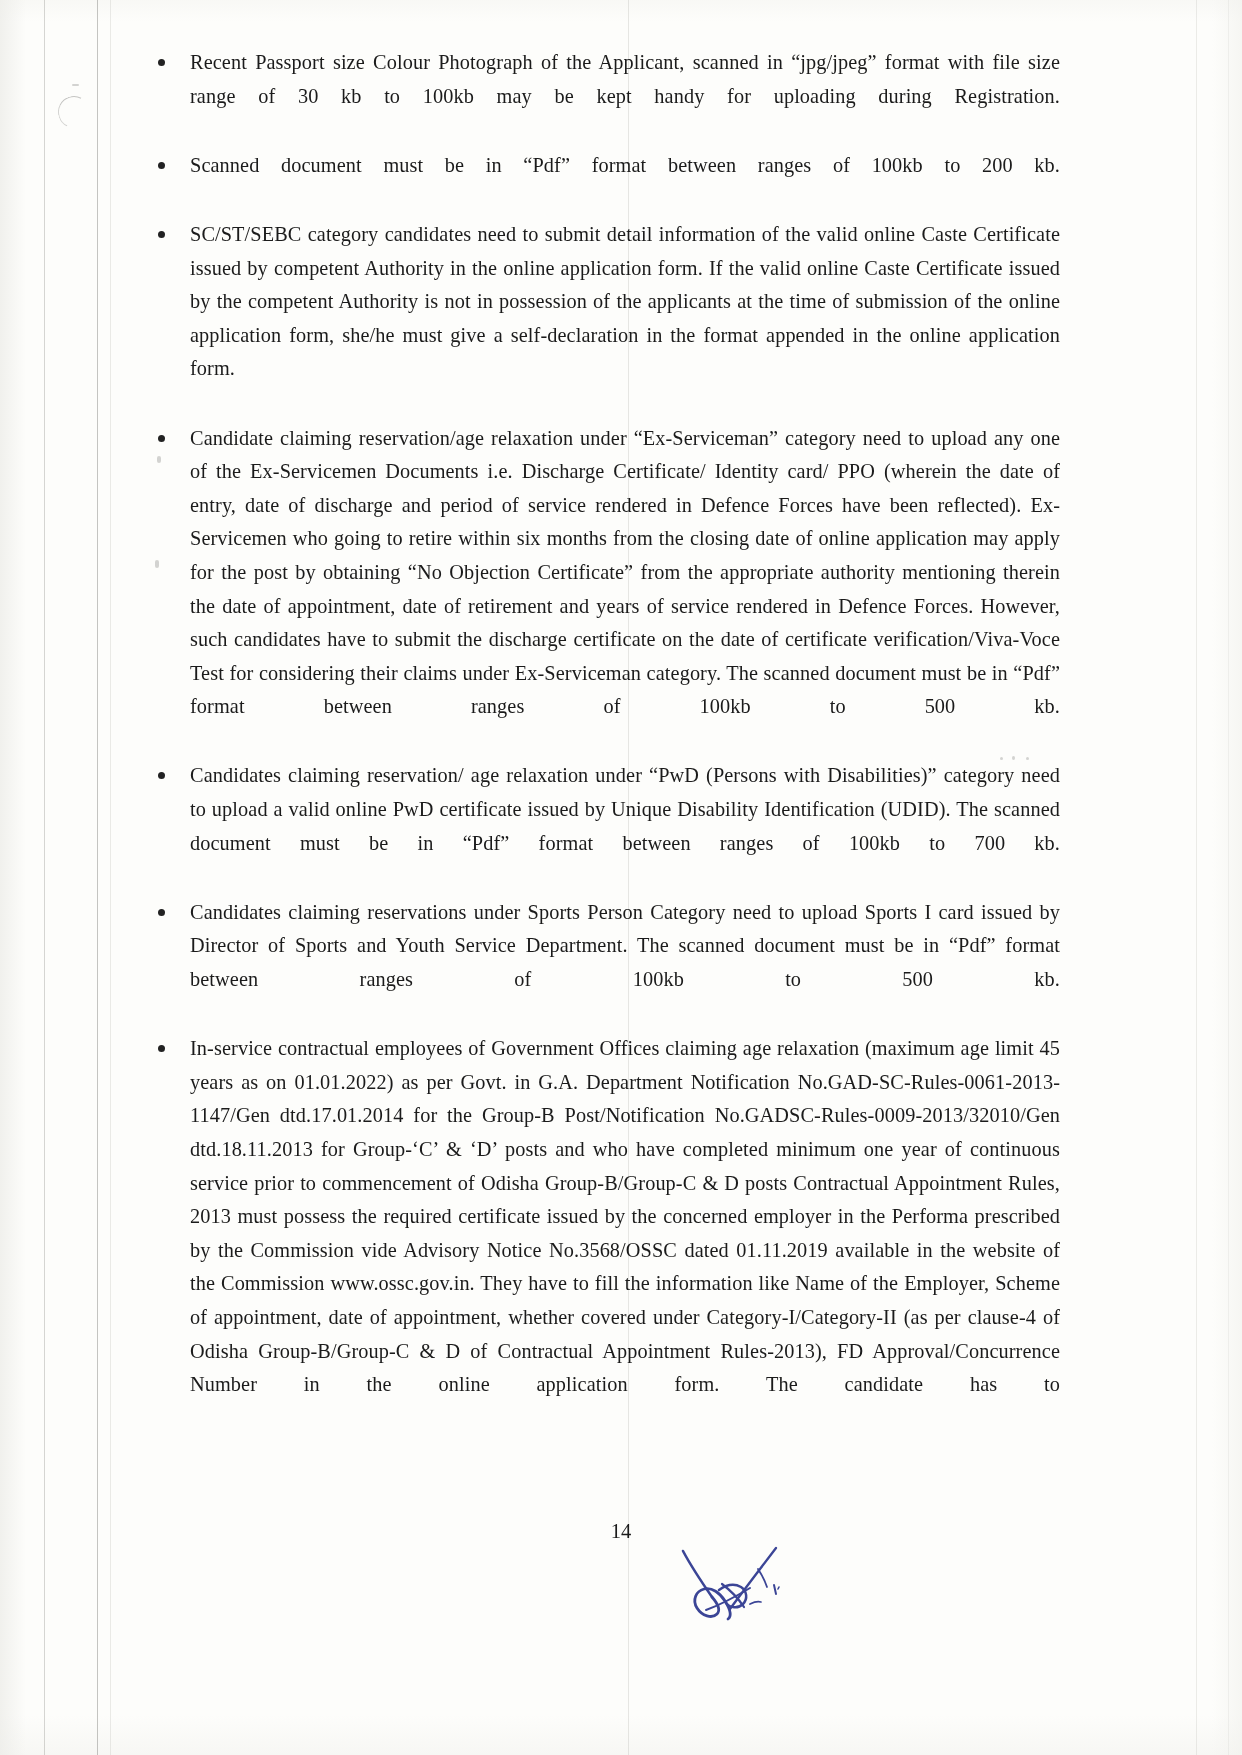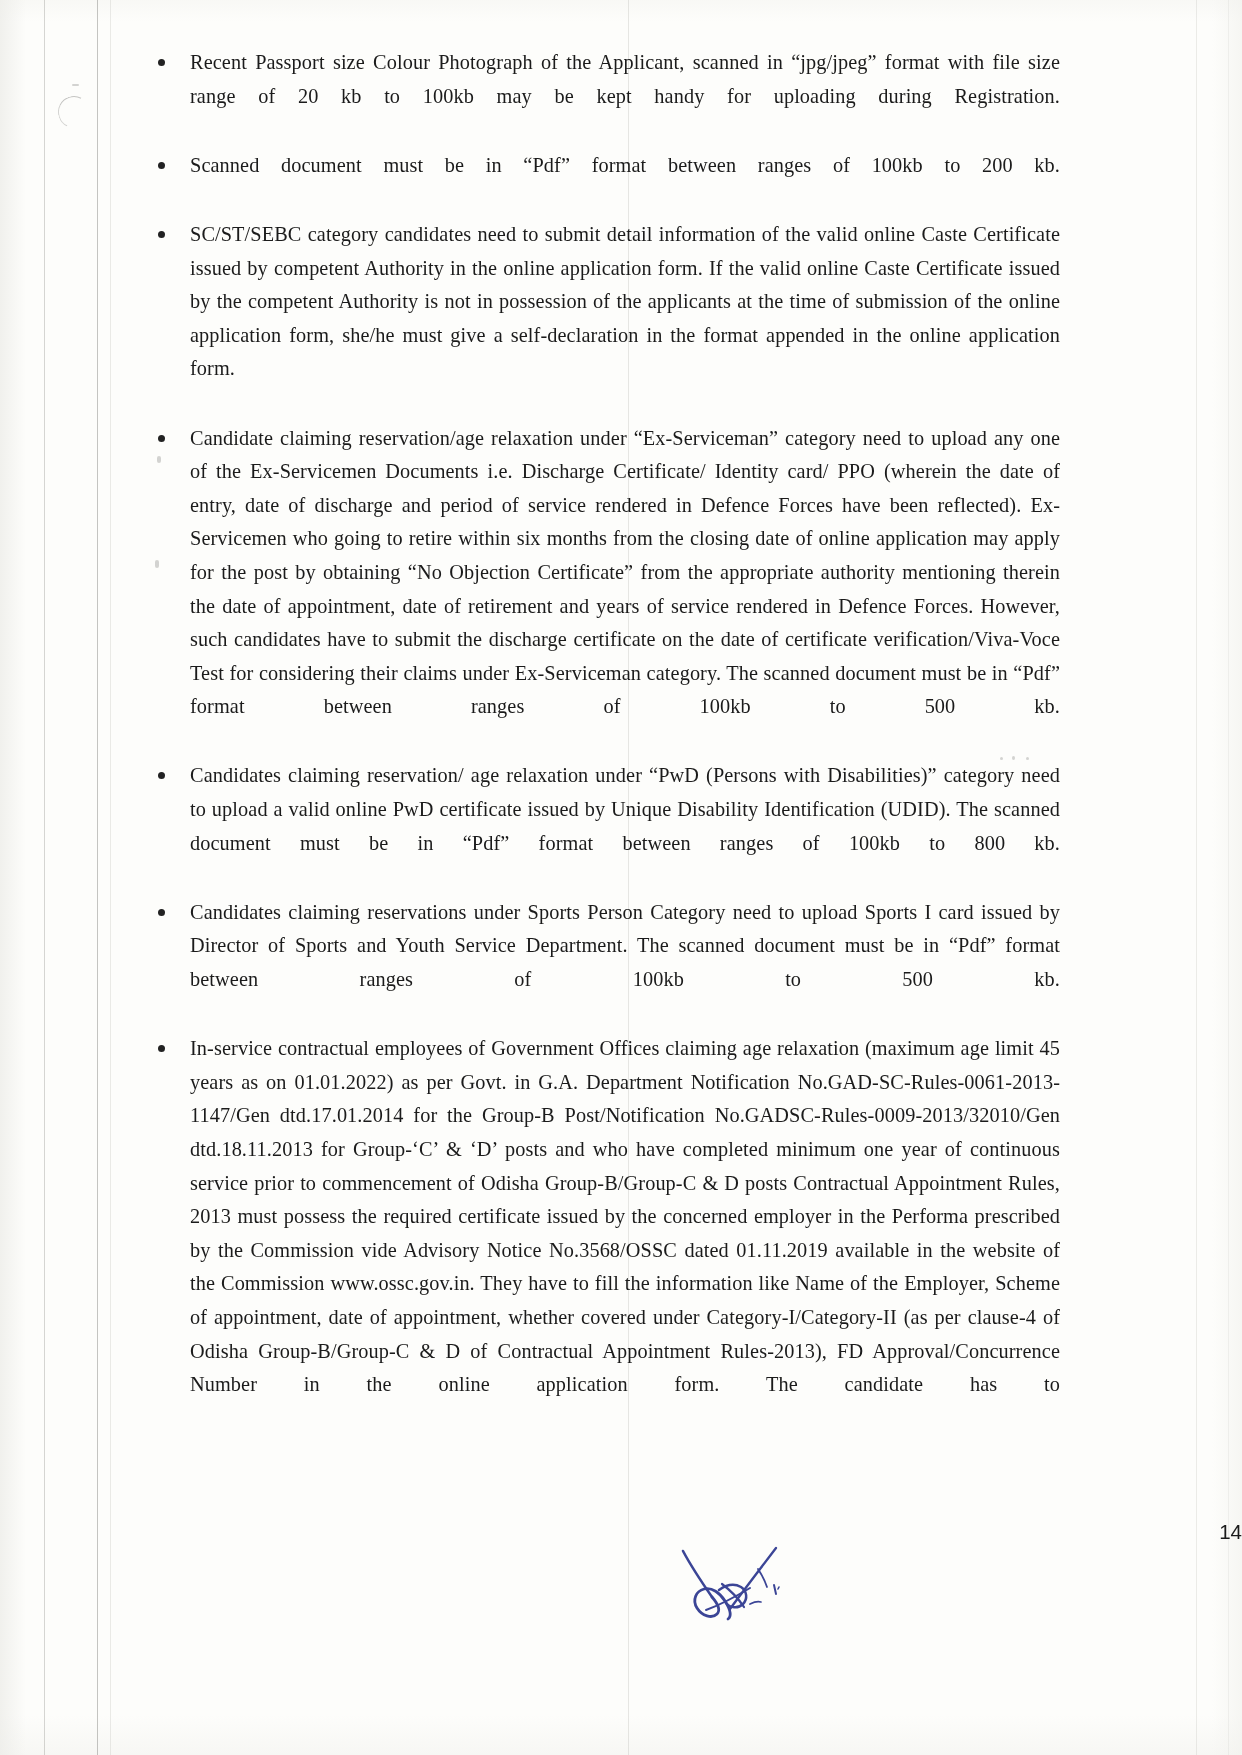--- a/index.html
+++ b/index.html
@@ -115,24 +115,24 @@
     right: 0;
     top: 1520px;
     height: 200px;
   }
 
   #page-number {
     position: absolute;
     left: 0;
     right: 0;
     top: 0;
-    text-align: right;
+    text-align: center;
     font-size: 20.5px;
     color: #1b1b1b;
-    font-family: Liberation Sans, sans-serif;
+    font-family: Liberation Serif, serif;
   }
 
   #signature {
     position: absolute;
     left: 672px;
     top: 22px;
     width: 140px;
     height: 100px;
   }
 
@@ -166,21 +166,21 @@
   <div class="ink-speck" style="left:1026px; top:757px; width:3px; height:3px;"></div>
   <div class="ink-speck" style="left:155px; top:560px; width:4px; height:8px; border-radius:2px;"></div>
   <div class="ink-speck" style="left:157px; top:456px; width:4px; height:7px; border-radius:2px;"></div>
   <div class="ink-speck" style="left:72px; top:84px; width:7px; height:2px; border-radius:1px;"></div>
 
   <div id="content">
     <ul id="bullet-list">
 
       <li class="bullet-item">
         <span class="bullet-dot"></span>
-        <span class="bullet-text">Recent Passport size Colour Photograph of the Applicant, scanned in “jpg/jpeg” format with file size range of 20 kb to 100kb may be kept handy for uploading during Registration.</span>
+        <span class="bullet-text">Recent Passport size Colour Photograph of the Applicant, scanned in “jpg/jpeg” format with file size range of 30 kb to 100kb may be kept handy for uploading during Registration.</span>
       </li>
 
 
       <li class="bullet-item">
         <span class="bullet-dot"></span>
         <span class="bullet-text">Scanned document must be in “Pdf” format between ranges of 100kb to 200 kb.</span>
       </li>
 
 
       <li class="bullet-item">
@@ -188,21 +188,21 @@
         <span class="bullet-text">SC/ST/SEBC category candidates need to submit detail information of the valid online   Caste Certificate issued by competent Authority in the online application form. If the valid online Caste Certificate issued by the competent Authority is not in possession of the applicants at the time of submission of the online application form, she/he must give a self-declaration in the format appended in the online application form.</span>
       </li>
 
       <li class="bullet-item">
         <span class="bullet-dot"></span>
         <span class="bullet-text">Candidate claiming reservation/age relaxation under “Ex-Serviceman” category need to upload any one of the Ex-Servicemen Documents i.e. Discharge Certificate/ Identity card/ PPO (wherein the date of entry, date of discharge and period of service rendered in Defence Forces have been reflected). Ex-Servicemen who going to retire within six months from the closing date of online application may apply for the post by obtaining “No Objection Certificate” from the appropriate authority mentioning therein the date of appointment, date of retirement and years of service rendered in Defence Forces. However, such candidates have to submit the discharge certificate on the date of certificate verification/Viva-Voce Test for considering their claims under Ex-Serviceman category. The scanned document must be in “Pdf” format between ranges of 100kb   to 500 kb.</span>
       </li>
 
       <li class="bullet-item">
         <span class="bullet-dot"></span>
-        <span class="bullet-text">Candidates claiming reservation/ age relaxation under “PwD (Persons with Disabilities)” category need to upload a valid online PwD certificate issued by Unique Disability Identification (UDID). The scanned document must be in “Pdf” format between ranges of 100kb to 800 kb.</span>
+        <span class="bullet-text">Candidates claiming reservation/ age relaxation under “PwD (Persons with Disabilities)” category need to upload a valid online PwD certificate issued by Unique Disability Identification (UDID). The scanned document must be in “Pdf” format between ranges of 100kb to 700 kb.</span>
       </li>
 
       <li class="bullet-item">
         <span class="bullet-dot"></span>
         <span class="bullet-text">Candidates claiming reservations under Sports Person Category need to upload Sports I card issued by Director of Sports and Youth Service Department. The scanned document must be in “Pdf” format between ranges of 100kb   to 500 kb.</span>
       </li>
 
       <li class="bullet-item">
         <span class="bullet-dot"></span>
         <span class="bullet-text">In-service contractual employees of Government Offices claiming age relaxation (maximum age limit 45 years as on 01.01.2022) as per Govt. in G.A. Department Notification No.GAD-SC-Rules-0061-2013-1147/Gen   dtd.17.01.2014   for   the   Group-B   Post/Notification No.GADSC-Rules-0009-2013/32010/Gen dtd.18.11.2013 for Group-‘C’ &amp; ‘D’ posts and who have completed minimum one year of continuous service prior to commencement of Odisha Group-B/Group-C &amp; D posts Contractual Appointment Rules, 2013 must possess the required certificate issued by the concerned employer in the Performa prescribed by the Commission vide Advisory Notice No.3568/OSSC dated 01.11.2019 available in the website of the Commission www.ossc.gov.in. They have to fill the information like Name of the Employer, Scheme of appointment, date of appointment, whether covered under Category-I/Category-II (as per clause-4 of Odisha Group-B/Group-C &amp; D of Contractual Appointment Rules-2013), FD Approval/Concurrence Number in the online application form. The candidate has to</span>

